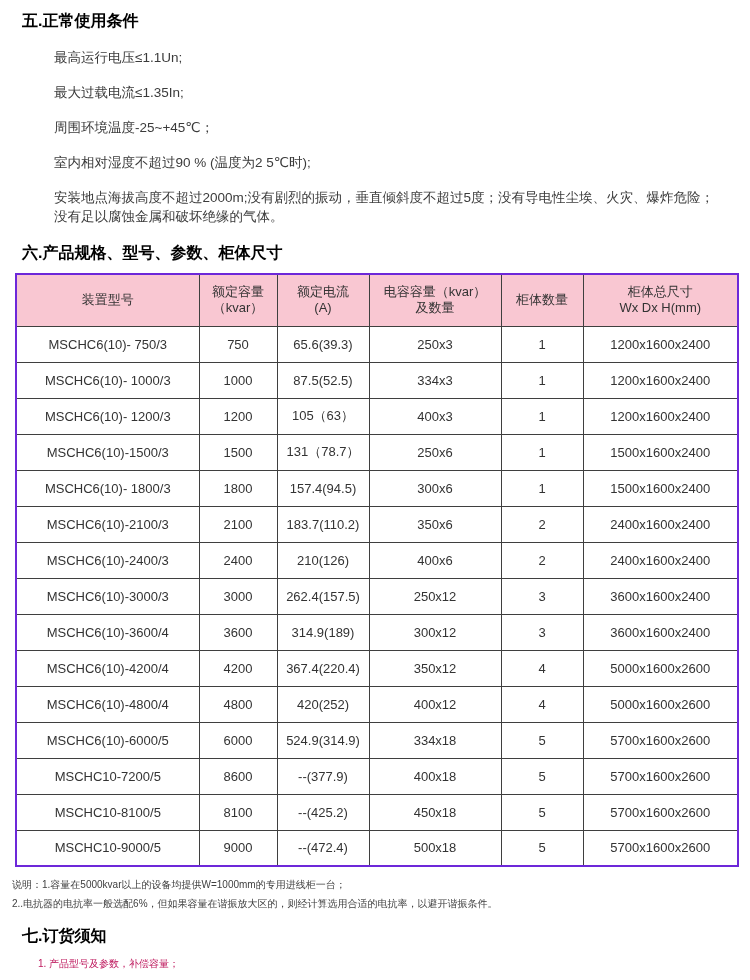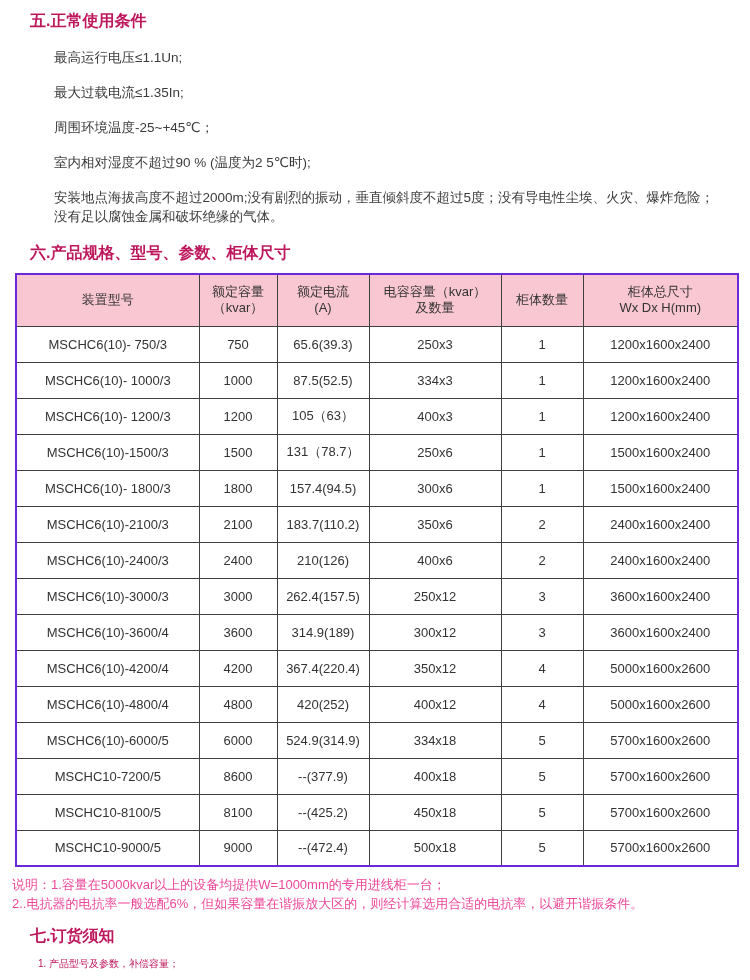--- a/index.html
+++ b/index.html
@@ -8,24 +8,24 @@
     width: 750px;
     height: 980px;
     background: #ffffff;
     font-family: "Liberation Sans", "DejaVu Sans", sans-serif;
     color: #3b3b3b;
     overflow: hidden;
   }
   .page { width: 750px; height: 980px; position: relative; padding-top: 6px; }
 
   .sec-title {
-    color: #be185d;
+    color: #000000;
     font-size: 16px;
     font-weight: bold;
-    margin: 0 0 0 30px;
+    margin: 0 0 0 22px;
     line-height: 22px;
   }
   #sec5-title { margin-top: 4px; margin-bottom: 7px; }
   #sec6-title { margin-top: 13px; margin-bottom: 9px; }
   #sec7-title { margin-top: 12px; margin-bottom: 8px; }
 
   .cond-lines { margin: 0 14px 0 38px; }
   .cond-lines p {
     margin: 16px;
     font-size: 13.5px;
@@ -57,21 +57,21 @@
   }
   table.spec td { height: 36px; }
   .c1 { width: 183px; }
   .c2 { width: 78px; }
   .c3 { width: 92px; }
   .c4 { width: 132px; }
   .c5 { width: 82px; }
   .c6 { width: 155px; }
 
   .notes { margin: 8px 14px 0 12px; }
-  .notes p { margin: 0; font-size: 13px; line-height: 19px; color: #ec4899; }
+  .notes p { margin: 0; font-size: 10px; line-height: 19px; color: #404040; }
 
   .order-list { margin: 0 14px 0 38px; }
   .order-list p { margin: 0 0 5px 0; font-size: 10px; line-height: 17px; color: #be185d; }
 </style>
 </head>
 <body>
 
 <div class="page">
 
   <h1 class="sec-title" id="sec5-title">五.正常使用条件</h1>

